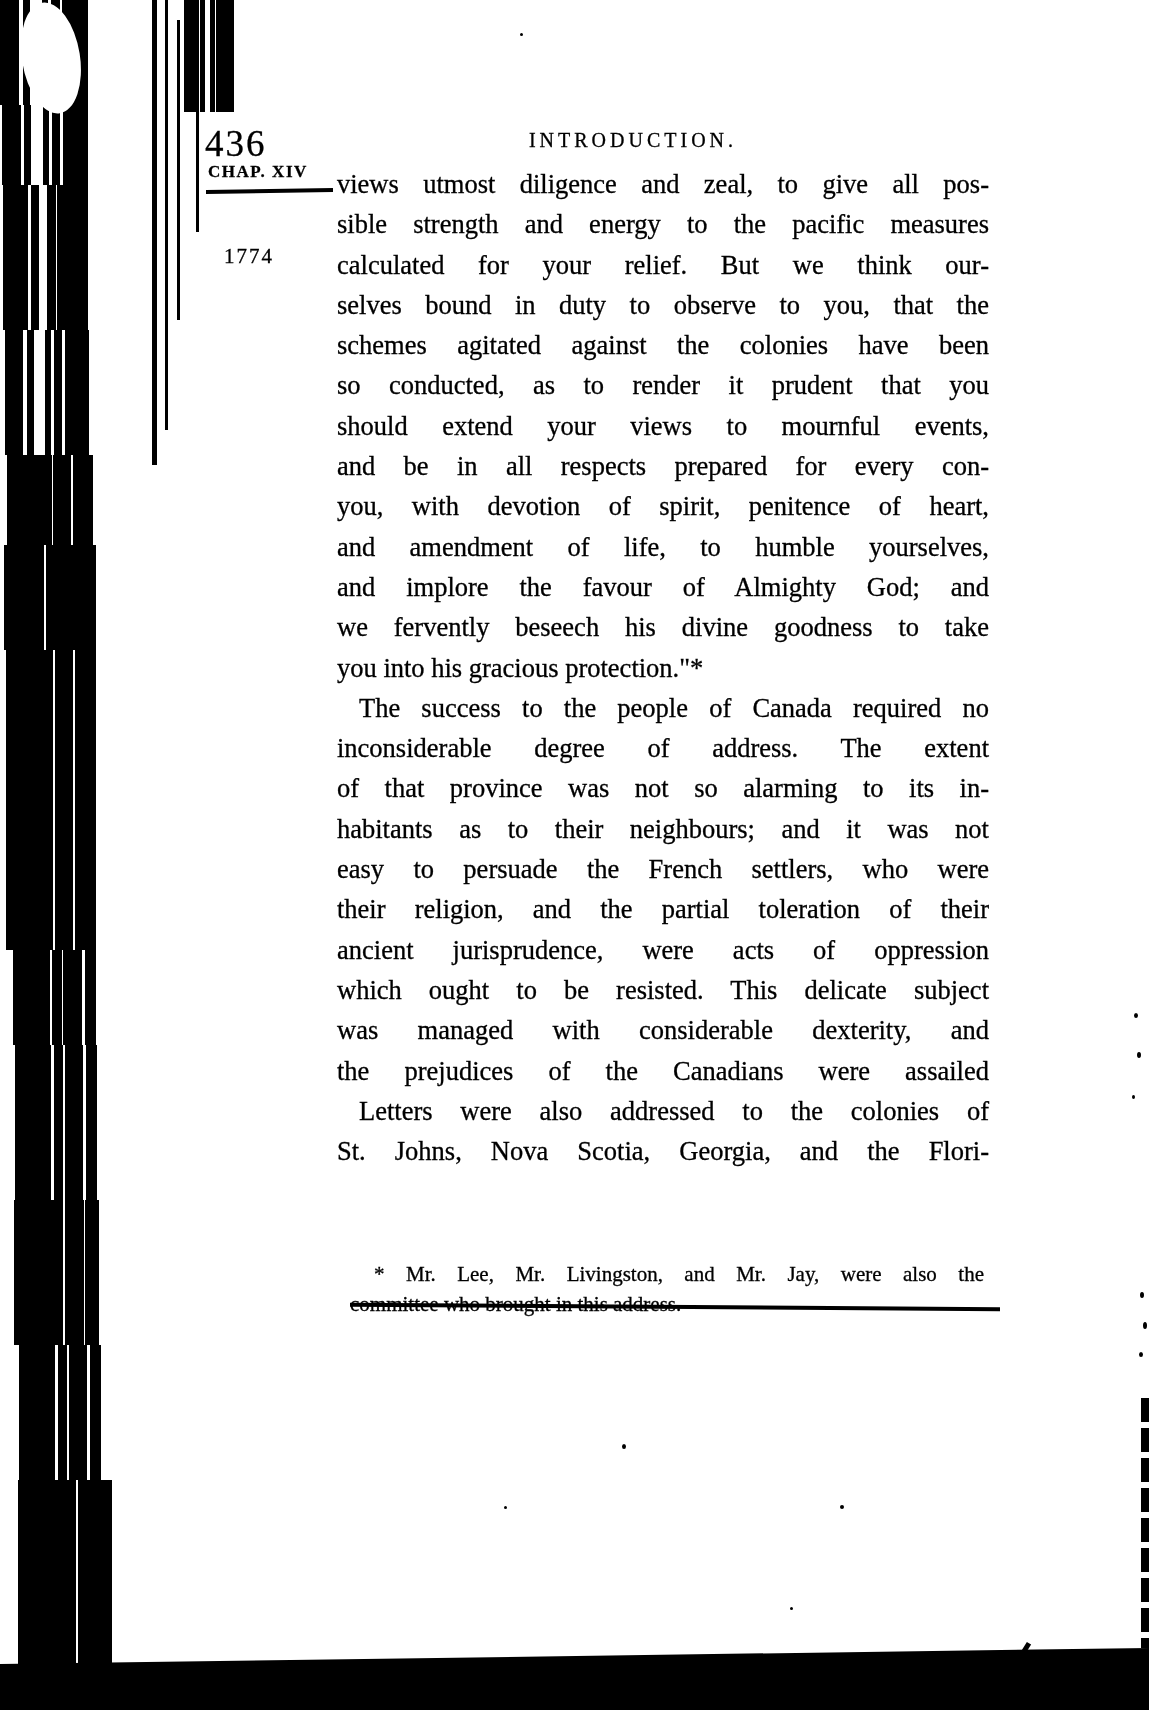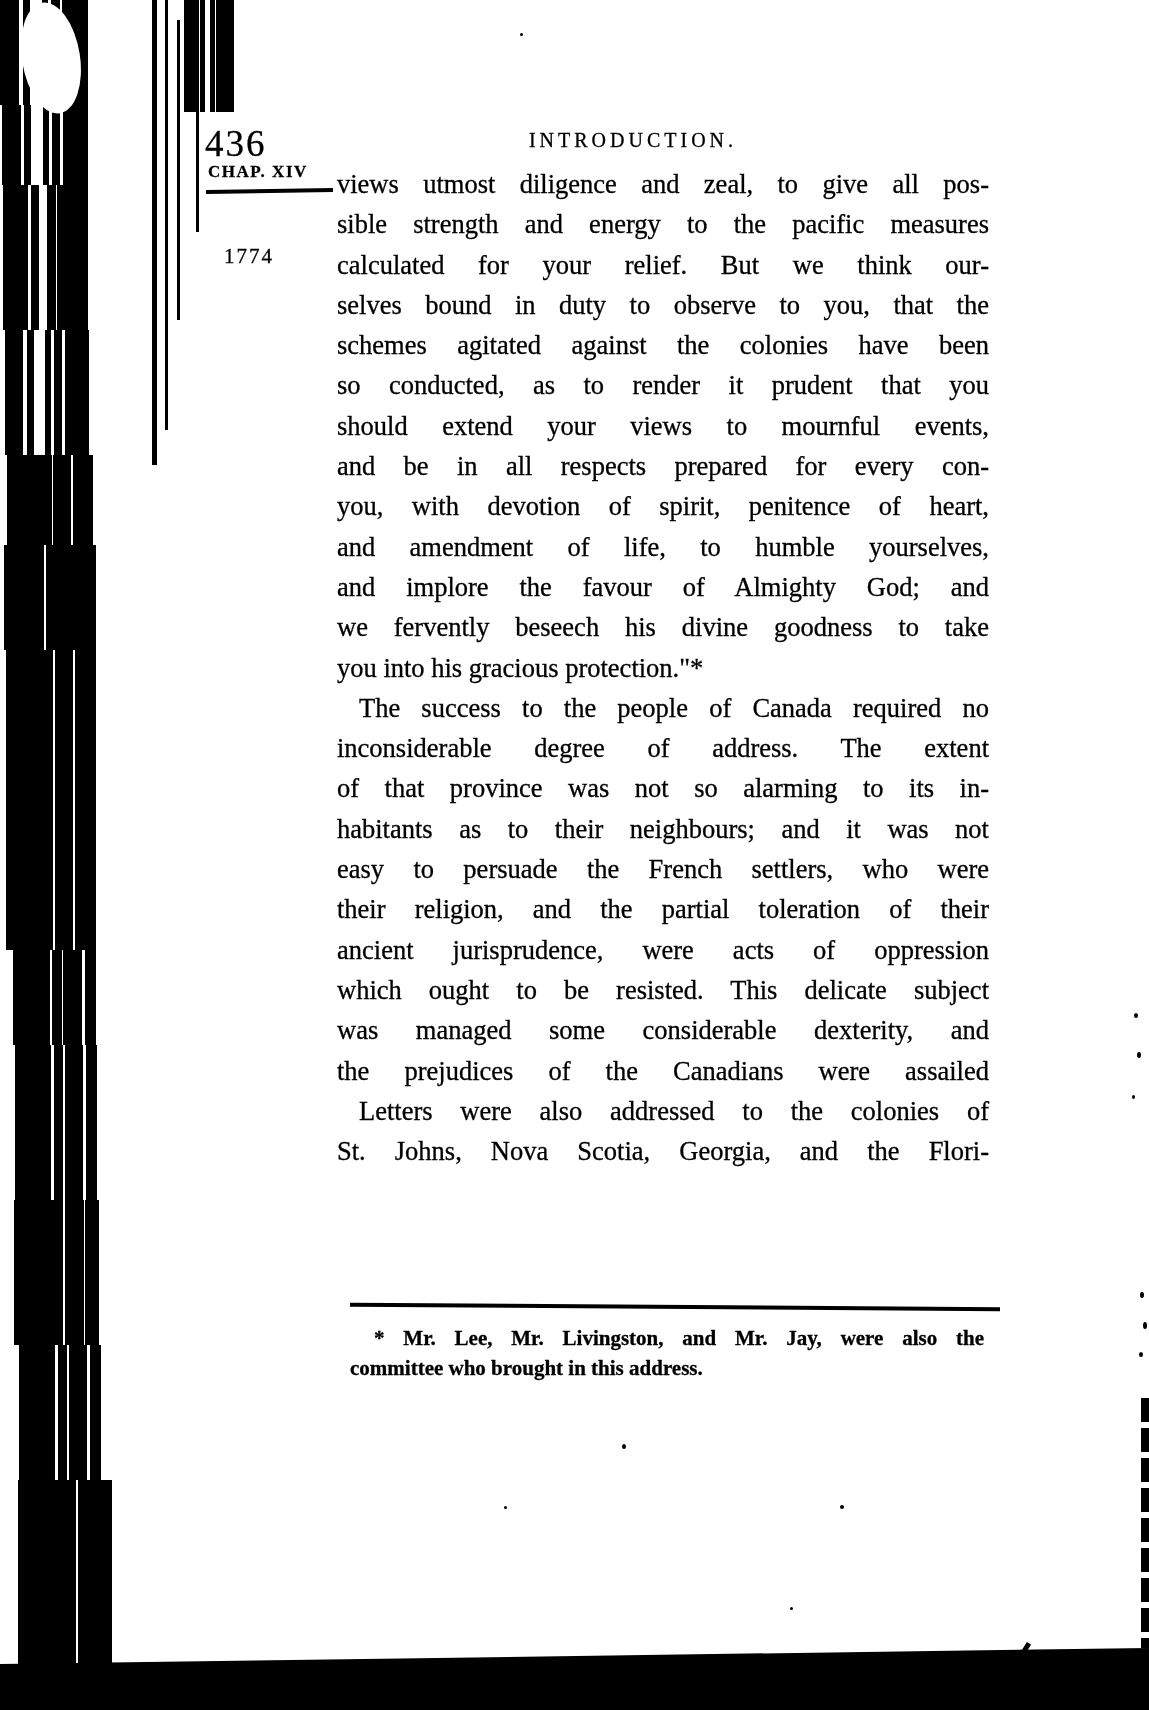--- a/index.html
+++ b/index.html
@@ -41,22 +41,22 @@
   #year-label{position:absolute;left:224px;top:196px;font-size:21px;letter-spacing:2px;margin-top:48px;}
   #body-text{
     position:absolute;left:337px;top:164px;width:652px;
     font-size:26.5px;line-height:40.3px;
   }
   .line{text-align:justify;text-align-last:justify;}
   .line.indent{text-indent:22px;}
   .line.end{text-align-last:left;}
   #footnote-rule{position:absolute;left:350px;top:1305px;width:650px;height:4px;background:#000;transform:rotate(0.4deg);}
   #footnote{
-    position:absolute;left:350px;top:1324px;width:634px;
-    font-size:21px;line-height:29.5px;font-weight:bold;
+    position:absolute;left:350px;top:1260px;width:634px;
+    font-size:21px;line-height:29.5px;
   }
   #footnote .line.indent{text-indent:24px;}
 </style>
 </head>
 <body>
 
 <div id="page">
 
   <div>
     <div class="seg va" style="left:0;top:0;width:88px;height:105px;"></div>
@@ -117,21 +117,21 @@
       <div class="line">we fervently beseech his divine goodness to take</div>
       <div class="line end">you into his gracious protection."*</div>
       <div class="line indent">The success to the people of Canada required no</div>
       <div class="line">inconsiderable degree of address.  The extent</div>
       <div class="line">of that province was not so alarming to its in-</div>
       <div class="line">habitants as to their neighbours; and it was not</div>
       <div class="line">easy to persuade the French settlers, who were</div>
       <div class="line">their religion, and the partial toleration of their</div>
       <div class="line">ancient jurisprudence, were acts of oppression</div>
       <div class="line">which ought to be resisted.  This delicate subject</div>
-      <div class="line">was managed some considerable dexterity, and</div>
+      <div class="line">was managed with considerable dexterity, and</div>
       <div class="line">the prejudices of the Canadians were assailed</div>
       <div class="line indent">Letters were also addressed to the colonies of</div>
       <div class="line">St. Johns, Nova Scotia, Georgia, and the Flori-</div>
     </div>
 
   <div id="footnote-rule"></div>
   <div id="footnote">
       <div class="line indent">* Mr. Lee, Mr. Livingston, and Mr. Jay, were also the</div>
       <div class="line end">committee who brought in this address.</div>
     </div>

